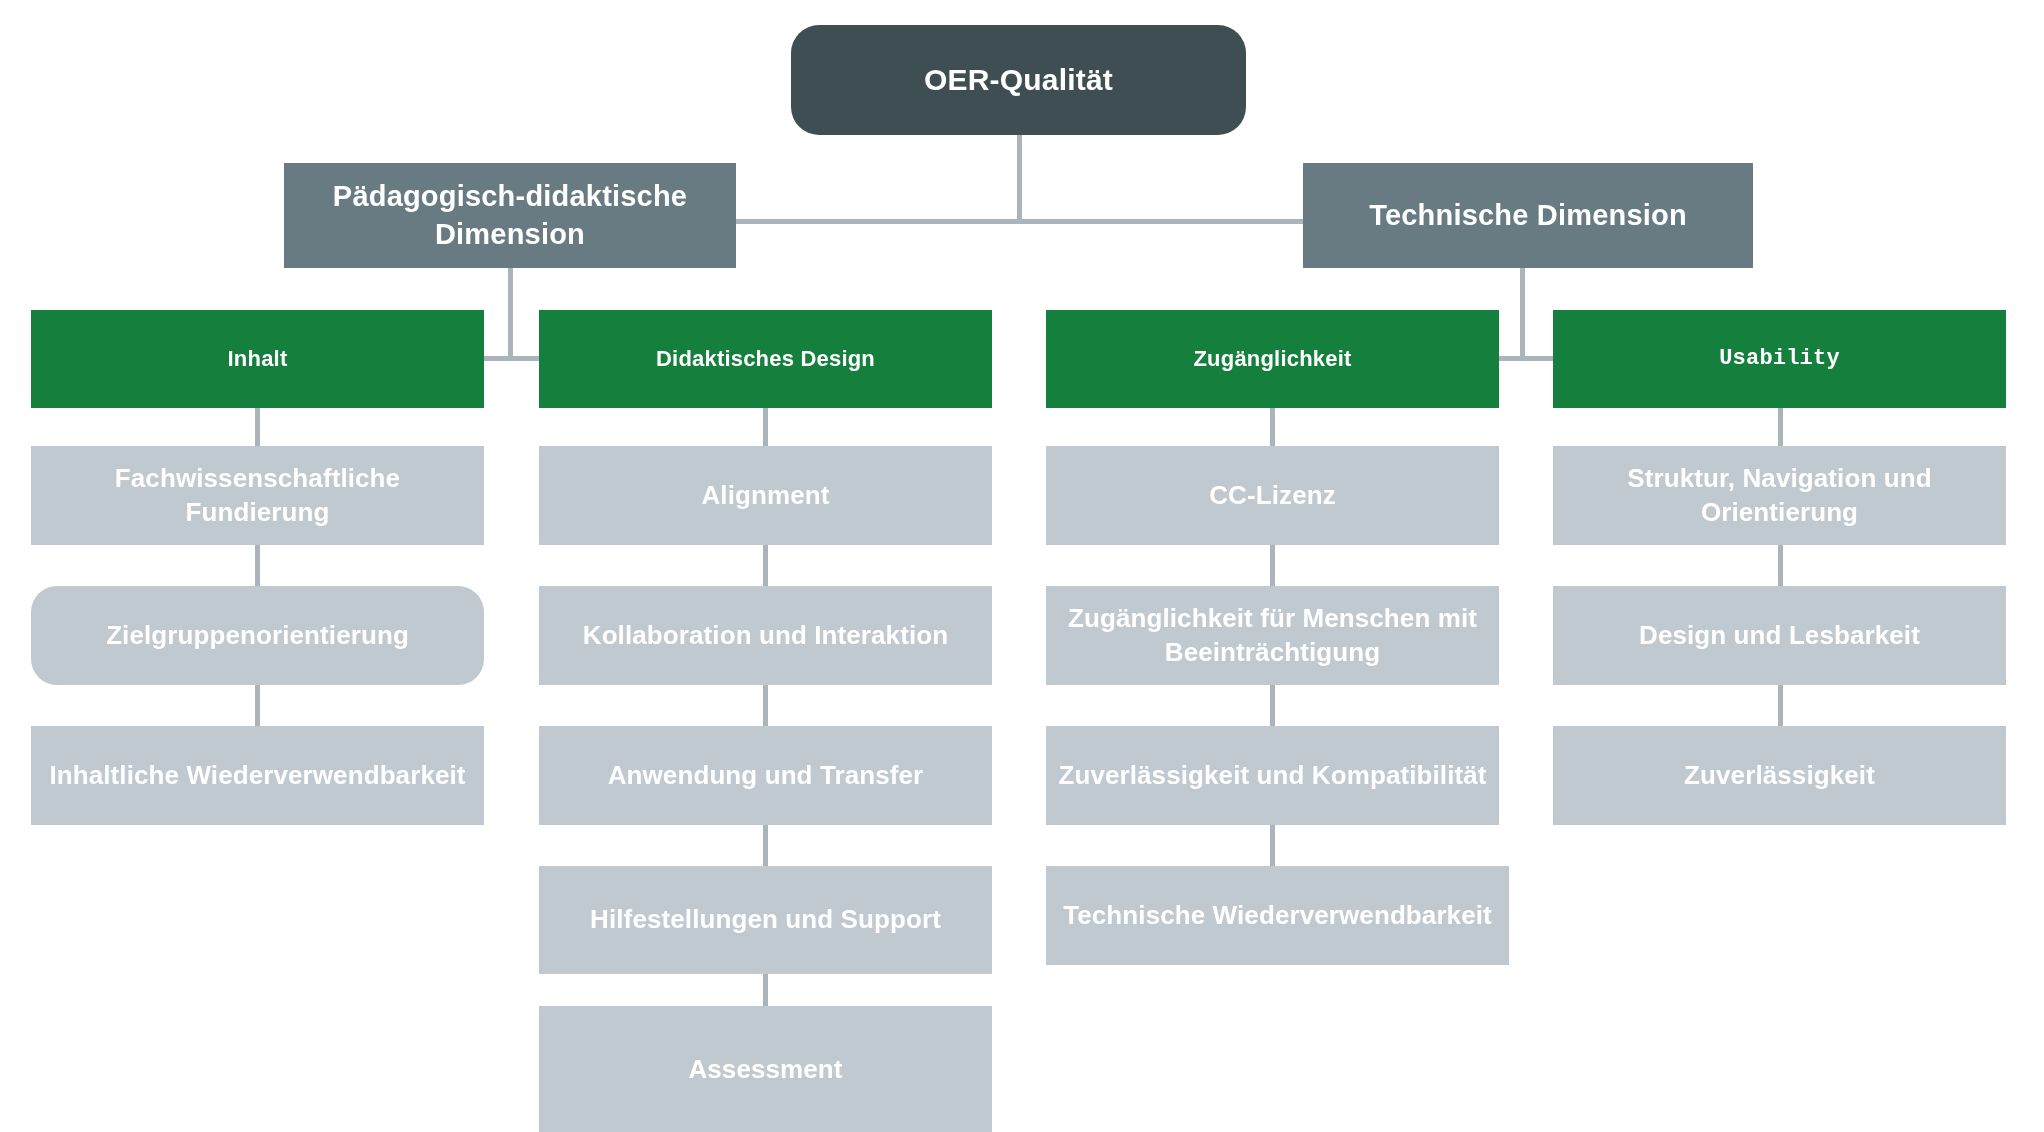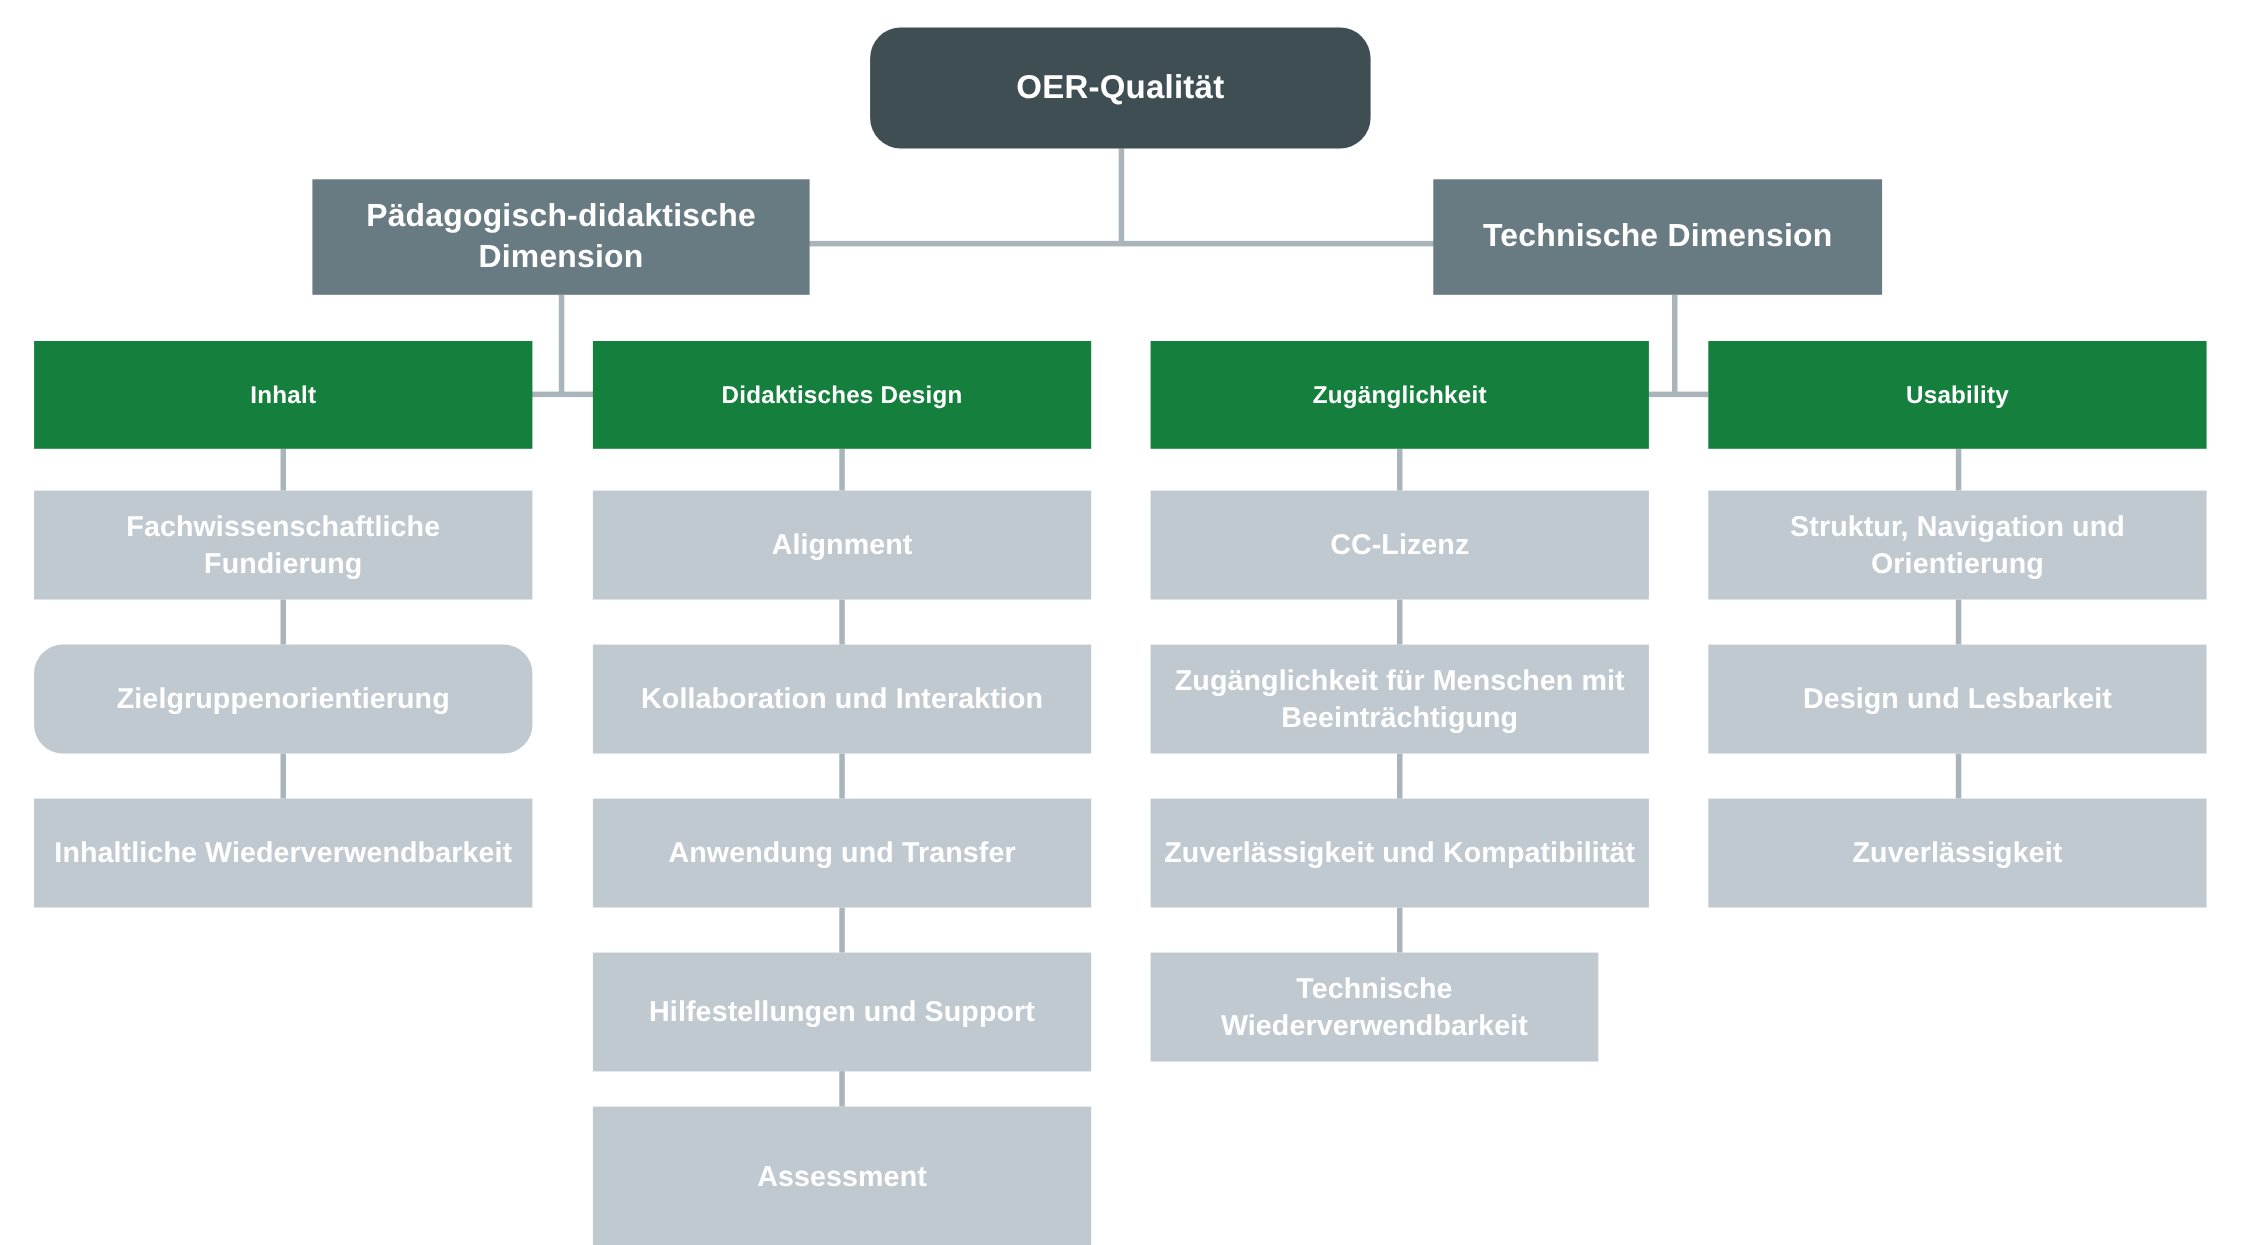--- a/index.html
+++ b/index.html
@@ -89,39 +89,39 @@
   <div class="conn conn-v" style="left:1270px; top:685px; width:5px; height:41px;"></div>
   <div class="conn conn-v" style="left:1270px; top:825px; width:5px; height:41px;"></div>
 
   <div class="conn conn-v" style="left:1778px; top:408px; width:5px; height:38px;"></div>
   <div class="conn conn-v" style="left:1778px; top:545px; width:5px; height:41px;"></div>
   <div class="conn conn-v" style="left:1778px; top:685px; width:5px; height:41px;"></div>
 
   <div class="node lvl-root" style="left:791px; top:25px; width:455px; height:110px;">OER-Qualität</div>
 
   <div class="node lvl-dim" style="left:284px; top:163px; width:452px; height:105px;">Pädagogisch-didaktische Dimension</div>
-  <div class="node lvl-dim" style="left:1303px; top:163px; width:408px; height:105px;">Technische Dimension</div>
+  <div class="node lvl-dim" style="left:1303px; top:163px; width:450px; height:105px;">Technische Dimension</div>
 
   <div class="node lvl-cat" style="left:31px; top:310px; width:453px; height:98px;">Inhalt</div>
   <div class="node lvl-cat" style="left:539px; top:310px; width:453px; height:98px;">Didaktisches Design</div>
   <div class="node lvl-cat" style="left:1046px; top:310px; width:453px; height:98px;">Zugänglichkeit</div>
-  <div class="node lvl-cat" style="left:1553px; top:310px; width:453px; height:98px;">Usability</div>
+  <div class="node lvl-cat" style="left:1553px; top:310px; width:453px; height:98px;font-family:Liberation Mono, monospace;">Usability</div>
 
   <div class="node lvl-leaf" style="left:31px; top:446px; width:453px; height:99px;">Fachwissenschaftliche Fundierung</div>
   <div class="node lvl-leaf" style="left:31px; top:586px; width:453px; height:99px;border-radius:26px;">Zielgruppenorientierung</div>
   <div class="node lvl-leaf" style="left:31px; top:726px; width:453px; height:99px;">Inhaltliche Wiederverwendbarkeit</div>
 
   <div class="node lvl-leaf" style="left:539px; top:446px; width:453px; height:99px;">Alignment</div>
   <div class="node lvl-leaf" style="left:539px; top:586px; width:453px; height:99px;">Kollaboration und Interaktion</div>
   <div class="node lvl-leaf" style="left:539px; top:726px; width:453px; height:99px;">Anwendung und Transfer</div>
   <div class="node lvl-leaf" style="left:539px; top:866px; width:453px; height:108px;">Hilfestellungen und Support</div>
   <div class="node lvl-leaf" style="left:539px; top:1006px; width:453px; height:127px;">Assessment</div>
 
   <div class="node lvl-leaf" style="left:1046px; top:446px; width:453px; height:99px;">CC-Lizenz</div>
   <div class="node lvl-leaf" style="left:1046px; top:586px; width:453px; height:99px;">Zugänglichkeit für Menschen mit Beeinträchtigung</div>
   <div class="node lvl-leaf" style="left:1046px; top:726px; width:453px; height:99px;">Zuverlässigkeit und Kompatibilität</div>
-  <div class="node lvl-leaf" style="left:1046px; top:866px; width:407px; height:99px;">Technische Wiederverwendbarkeit</div>
+  <div class="node lvl-leaf" style="left:1046px; top:866px; width:463px; height:99px;">Technische Wiederverwendbarkeit</div>
 
   <div class="node lvl-leaf" style="left:1553px; top:446px; width:453px; height:99px;">Struktur, Navigation und Orientierung</div>
   <div class="node lvl-leaf" style="left:1553px; top:586px; width:453px; height:99px;">Design und Lesbarkeit</div>
   <div class="node lvl-leaf" style="left:1553px; top:726px; width:453px; height:99px;">Zuverlässigkeit</div>
 
 </div>
 
 </body></html>

